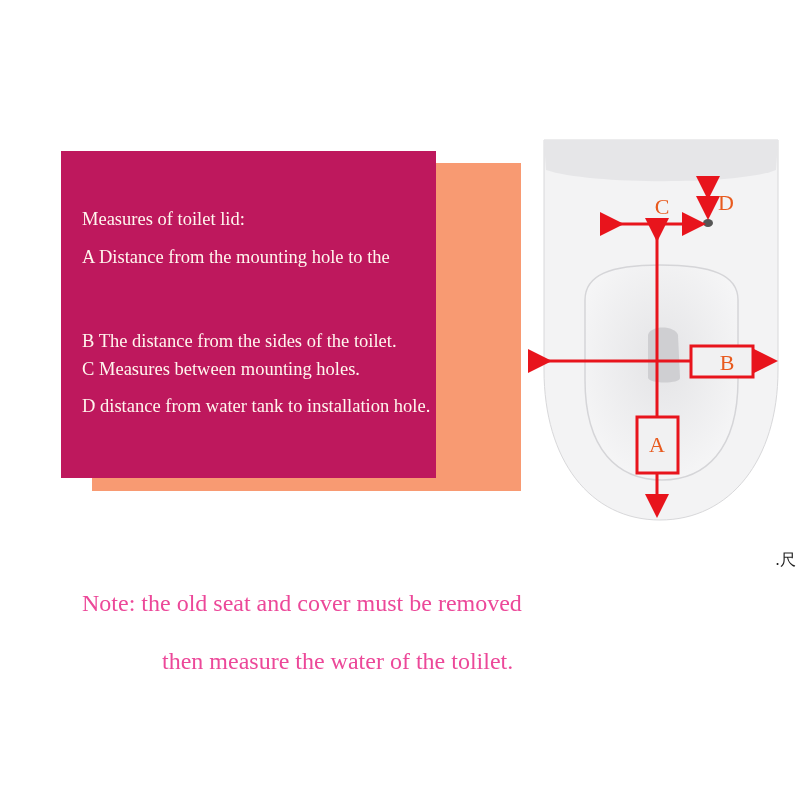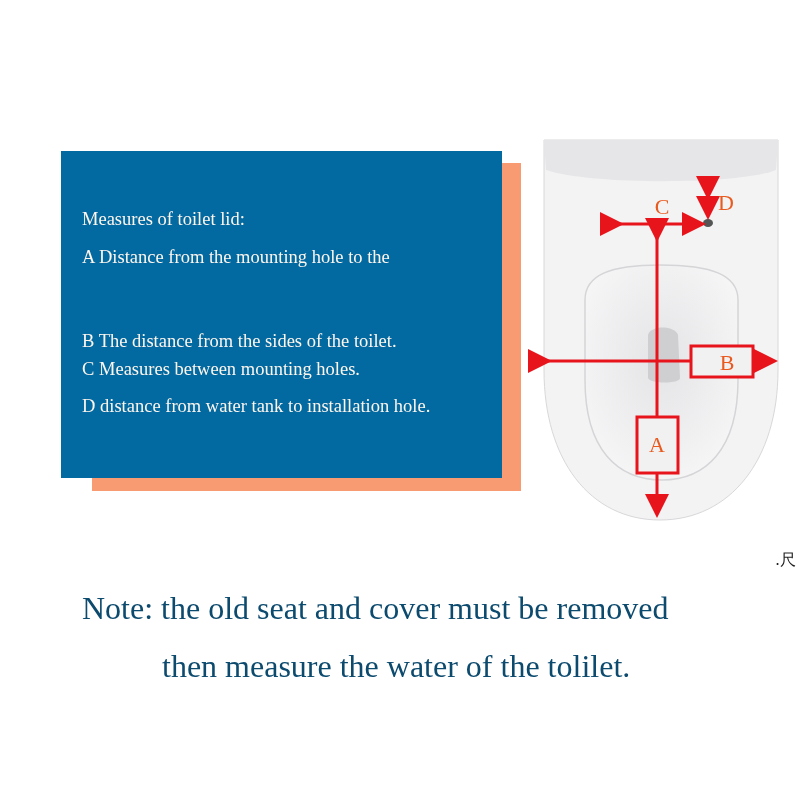--- a/index.html
+++ b/index.html
@@ -1,20 +1,20 @@
 <!DOCTYPE html>
 <html><head>
 <meta charset="utf-8">
 <style>
   html, body { margin:0; padding:0; }
   body { width:800px; height:800px; background:#ffffff; position:relative; overflow:hidden; font-family:"Liberation Serif", serif; }
   .shadow-box { position:absolute; left:92px; top:163px; width:429px; height:328px; background:#f89a72; }
-  .info-box { position:absolute; left:61px; top:151px; width:441px; height:327px; background:#0369a1; color:#fff6ee; }
+  .info-box { position:absolute; left:61px; top:151px; width:375px; height:327px; background:#be185d; color:#fff6ee; }
   .info-line { position:absolute; left:21px; font-size:18.5px; white-space:nowrap; }
-  .note { position:absolute; font-size:32px; color:#0c4a6e; white-space:nowrap;text-align:right; }
+  .note { position:absolute; font-size:24px; color:#ec4899; white-space:nowrap;text-align:right; }
   .side-char { position:absolute; left:775px; top:550px; font-family:"DejaVu Sans", sans-serif; font-size:16px; color:#222; }
   svg { position:absolute; left:0; top:0; }
   .lbl { font-family:"Liberation Serif", serif; fill:#e85a1e; }
 </style>
 </head>
 <body>
 
 <div class="shadow-box"></div>
 <div class="info-box">
   <div class="info-line" style="top:58px;">Measures of toilet lid:</div>

